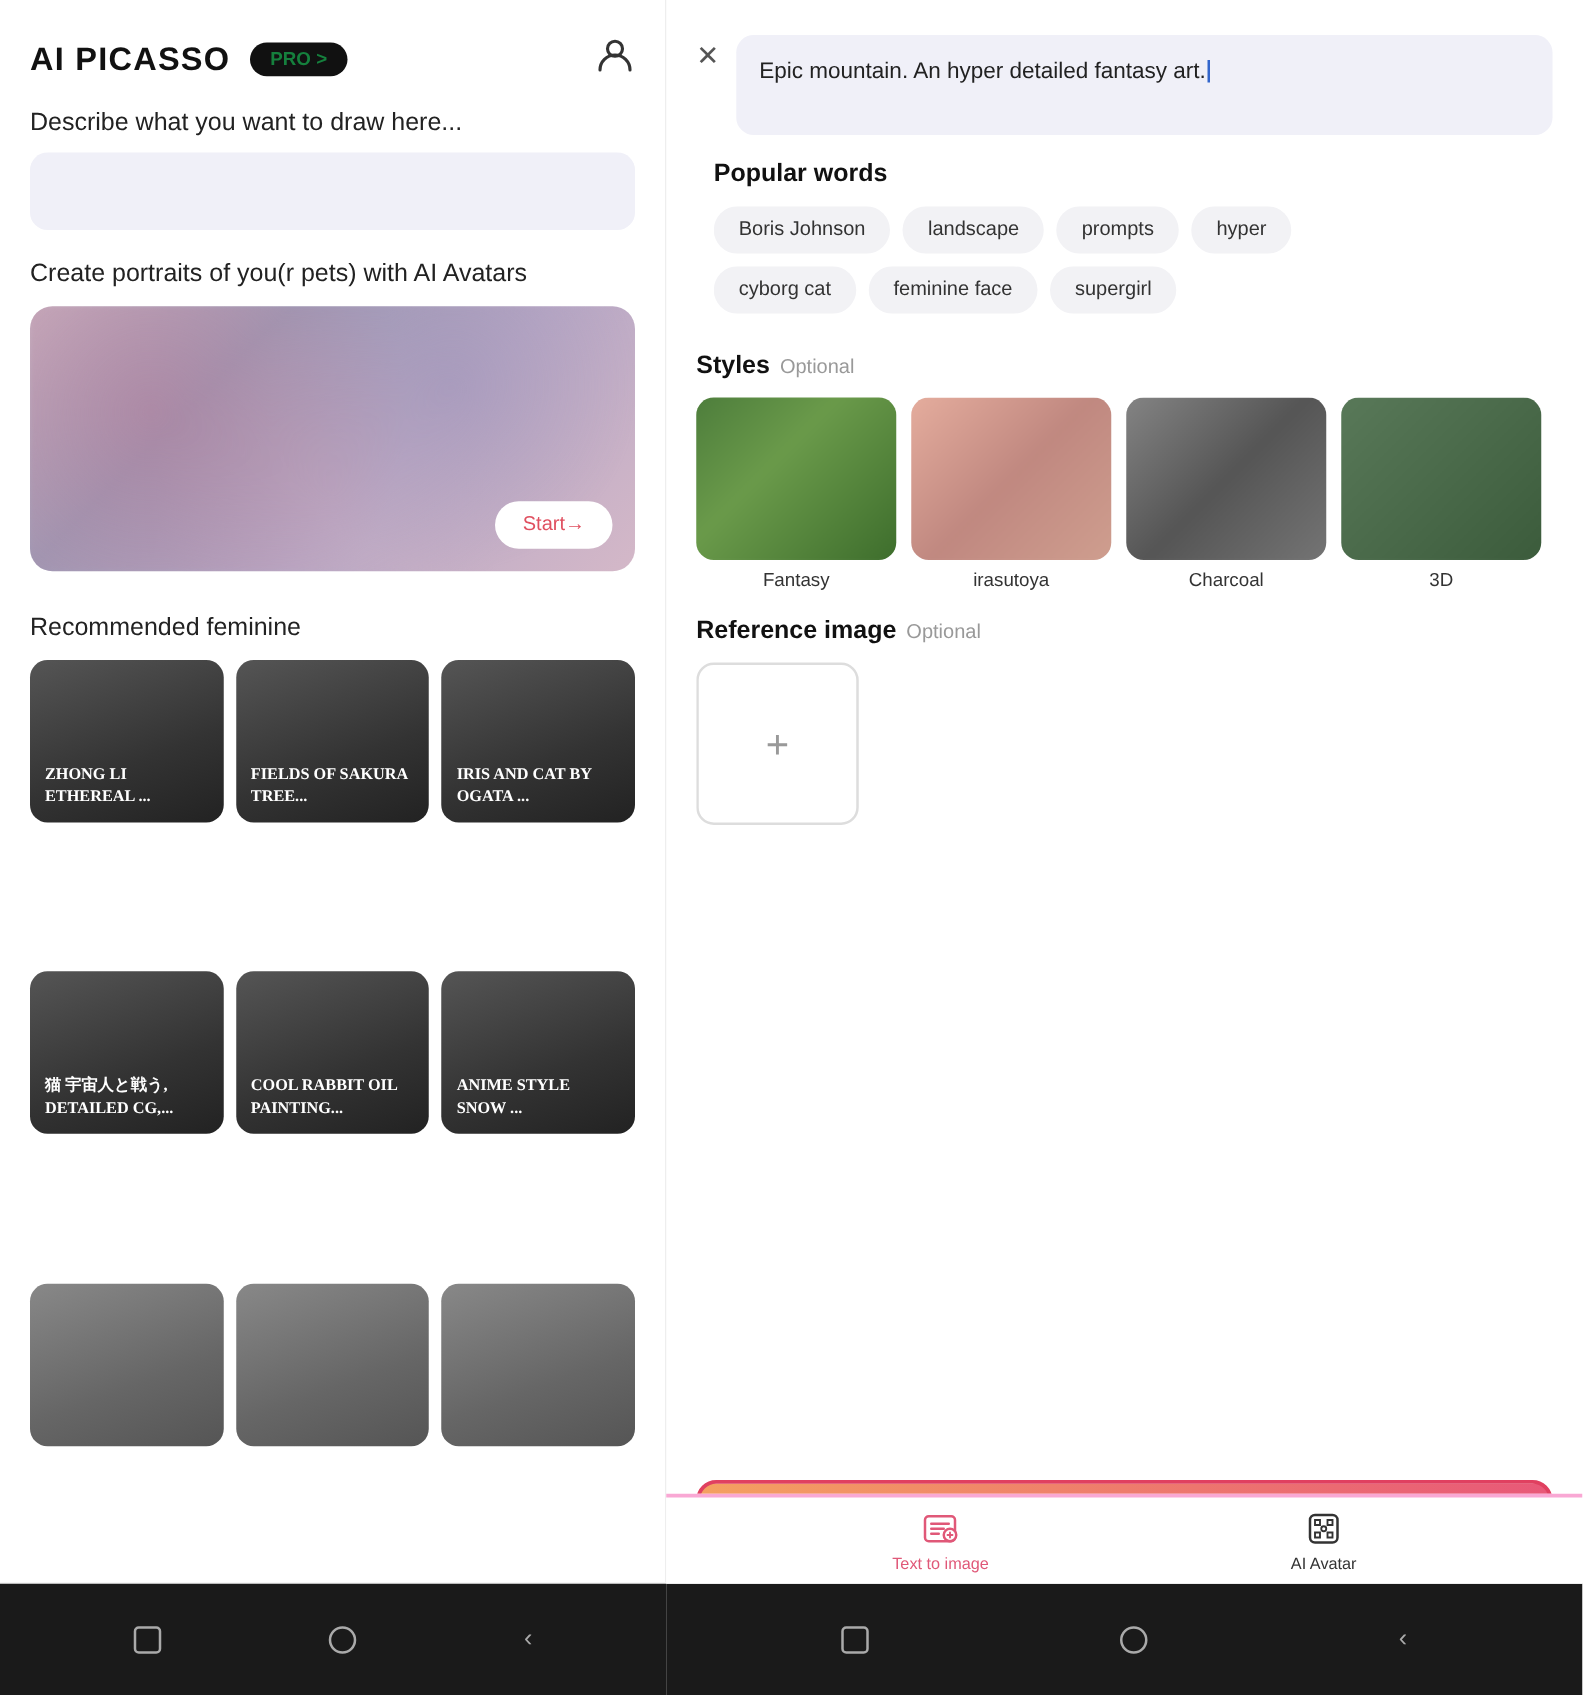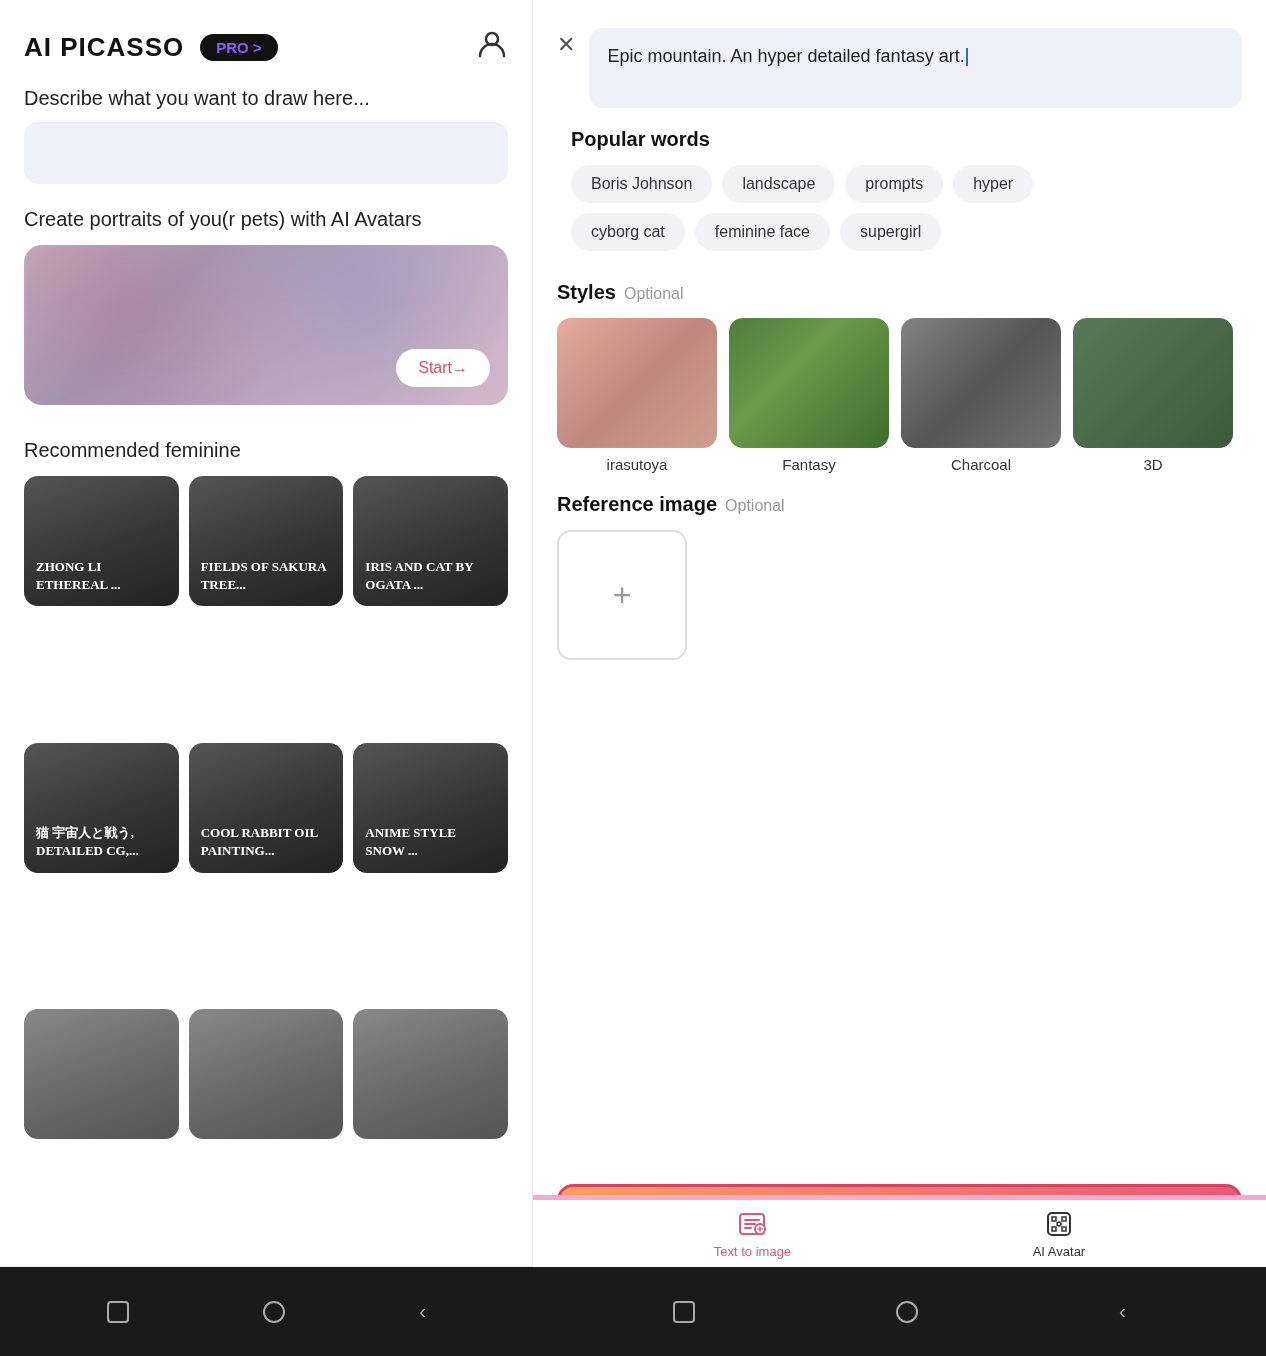--- a/index.html
+++ b/index.html
@@ -38,21 +38,21 @@
     .logo {
       font-size: 26px;
       font-weight: 900;
       letter-spacing: 1px;
       color: #111;
       text-transform: uppercase;
     }
 
     .pro-badge {
       background: #111;
-      color: #8b5cf6;
+      color: #15803d;
       border-radius: 20px;
       padding: 5px 16px;
       font-size: 15px;
       font-weight: 600;
       margin-left: 16px;
       display: flex;
       align-items: center;
       gap: 4px;
     }
 
@@ -80,21 +80,21 @@
     }
 
     .avatars-title {
       font-size: 20px;
       color: #222;
       margin-bottom: 14px;
     }
 
     .avatars-banner {
       width: 100%;
-      height: 160px;
+      height: 212px;
       background: linear-gradient(135deg, #c9b0c0 0%, #a09ab5 30%, #b8a8c5 60%, #d4b8c8 100%);
       border-radius: 18px;
       position: relative;
       overflow: hidden;
       display: flex;
       align-items: center;
       justify-content: center;
     }
 
     .avatars-banner-blur {
@@ -480,30 +480,30 @@
           <div class="chip">supergirl</div>
         </div>
       </div>
 
       <div class="styles-section">
         <div class="section-title">
           <span>Styles</span><span class="optional-label">Optional</span>
         </div>
         <div class="styles-scroll">
           <div class="style-item">
+            <div class="style-thumb fantasy">
+              <div class="style-thumb-inner"></div>
+            </div>
+            <span class="style-label">Fantasy</span>
+          </div>
+          <div class="style-item">
             <div class="style-thumb irasutoya">
               <div class="style-thumb-inner"></div>
             </div>
             <span class="style-label">irasutoya</span>
-          </div>
-          <div class="style-item">
-            <div class="style-thumb fantasy">
-              <div class="style-thumb-inner"></div>
-            </div>
-            <span class="style-label">Fantasy</span>
           </div>
           <div class="style-item">
             <div class="style-thumb charcoal">
               <div class="style-thumb-inner"></div>
             </div>
             <span class="style-label">Charcoal</span>
           </div>
           <div class="style-item">
             <div class="style-thumb threed">
               <div class="style-thumb-inner"></div>
@@ -533,21 +533,21 @@
       <div class="android-square"></div>
       <div class="android-circle"></div>
       <span class="android-back">‹</span>
     </div>
   </div>
 
   <div class="bottom-right">
 
     <div class="android-nav" style="flex:1; position:relative;">
 
-      <div style="position:absolute; bottom:100%; left:0; right:0; display:flex; align-items:center; justify-content:space-around; padding:8px 60px; background:#fff; border-top:5px solid #f9a8d4; height:72px;">
+      <div style="position:absolute; bottom:100%; left:0; right:0; display:flex; align-items:center; justify-content:space-around; padding:8px 60px; background:#fff; border-top:3px solid #f9a8d4; height:72px;">
         <div class="nav-item active">
           <svg width="30" height="30" viewBox="0 0 30 30" fill="none">
             <rect x="3" y="5" width="24" height="20" rx="3" stroke="#e05878" stroke-width="2"></rect>
             <path d="M8 11h14M8 15h10M8 19h6" stroke="#e05878" stroke-width="2" stroke-linecap="round"></path>
             <circle cx="23" cy="20" r="5" fill="#fff" stroke="#e05878" stroke-width="2"></circle>
             <path d="M21 20h4M23 18v4" stroke="#e05878" stroke-width="1.5" stroke-linecap="round"></path>
           </svg>
           <span class="nav-label" style="color:#e05878; font-size:13px;">Text to image</span>
         </div>
         <div class="nav-item">

